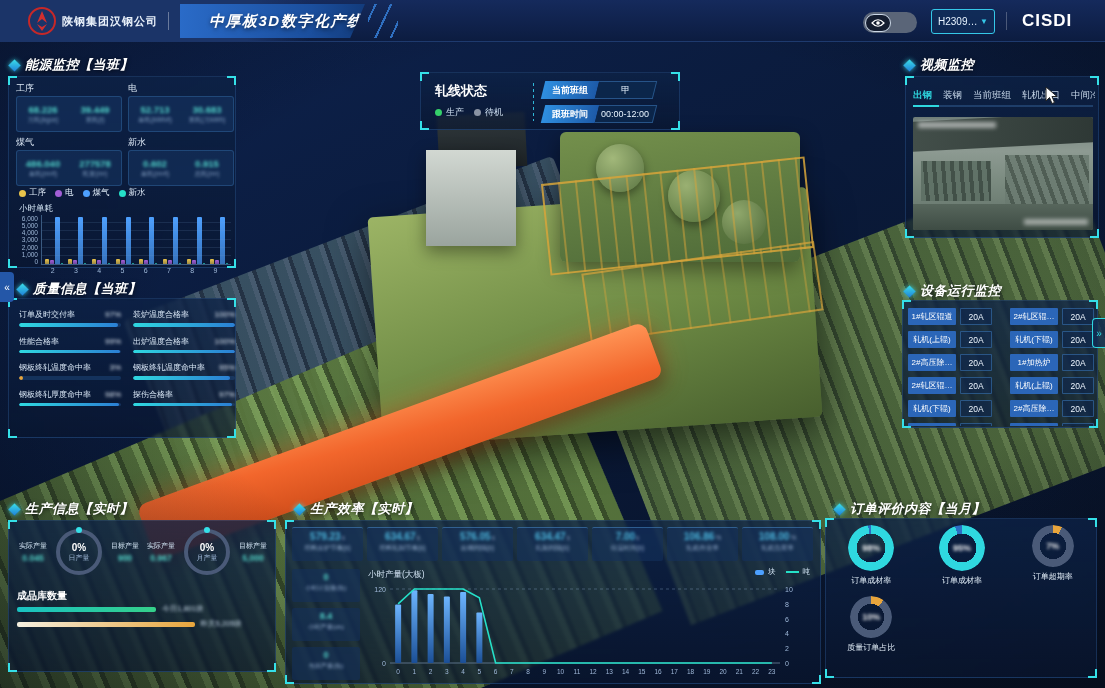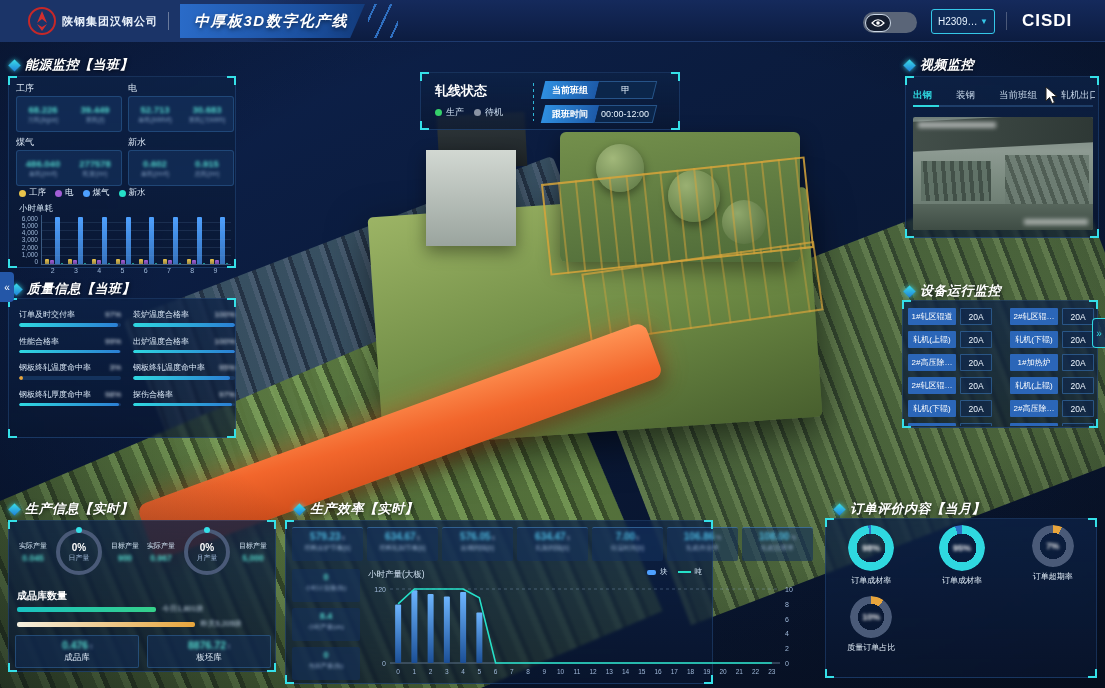--- a/index.html
+++ b/index.html
@@ -48,21 +48,21 @@
   .hdr-left-bg{position:absolute;left:0;top:0;width:310px;height:42px;
     background:linear-gradient(100deg,#1b3468 80%,transparent 100%);}
   .logo{position:absolute;left:28px;top:7px;width:28px;height:28px;}
   .company{position:absolute;left:62px;top:14px;font-size:11px;font-weight:bold;color:#e8f0fa;letter-spacing:1px;}
   .hdr-div1{position:absolute;left:168px;top:12px;width:1px;height:18px;background:rgba(255,255,255,.35);}
   .title-plate{position:absolute;left:180px;top:4px;width:185px;height:34px;
     background:linear-gradient(95deg,#2a6bc8 0%,#1b4f9e 70%,#123a7a 100%);
     clip-path:polygon(0 0,100% 0,92% 100%,0 100%);
     display:flex;align-items:center;padding-left:14px;}
   .title-plate span{font-size:15px;font-weight:bold;font-style:italic;color:#fff;letter-spacing:1.5px;
-    text-shadow:0 2px 4px rgba(0,0,0,.5);}
+    text-shadow:0 2px 4px rgba(0,0,0,.5);margin-left:15px;}
   .title-slash{position:absolute;left:368px;top:4px;width:30px;height:34px;
     background:repeating-linear-gradient(115deg,transparent 0 6px,#2f6fc0 6px 8px,transparent 8px 14px);}
   .toggle{position:absolute;left:863px;top:12px;width:54px;height:21px;border-radius:11px;
     background:#5a6578;cursor:pointer;}
   .toggle .knob{position:absolute;left:2px;top:1.5px;width:26px;height:18px;border-radius:9px;
     background:#141d30;border:1.5px solid #cdd9e8;display:flex;align-items:center;justify-content:center;}
   .dropdown{position:absolute;left:931px;top:9px;width:64px;height:25px;border:1px solid #35c8e8;border-radius:3px;
     background:rgba(15,45,90,.7);display:flex;align-items:center;justify-content:space-between;
     padding:0 6px;cursor:pointer;}
   .dropdown .dd-val{font-size:10px;color:#e8f4ff;}
@@ -124,21 +124,21 @@
   .ls-div{position:absolute;left:112px;top:10px;width:1px;height:38px;
     background:repeating-linear-gradient(180deg,#2fb8d8 0 3px,transparent 3px 6px);}
   .chip{position:absolute;display:flex;transform:skewX(-14deg);height:18px;}
   .chip .cl{background:linear-gradient(90deg,#2f8fe0,#1d5aa8);color:#fff;font-size:9px;font-weight:bold;
     display:flex;align-items:center;padding:0 9px;white-space:nowrap;}
   .chip .cv{background:rgba(12,40,76,.9);border:1px solid rgba(70,140,210,.45);border-left:none;color:#e8f4ff;
     font-size:9px;display:flex;align-items:center;justify-content:center;min-width:58px;white-space:nowrap;}
   .chip span{display:inline-block;transform:skewX(14deg);}
 
   
-  .vtabs{position:absolute;left:7px;top:12px;display:flex;gap:24px;width:182px;overflow:hidden;}
+  .vtabs{position:absolute;left:7px;top:12px;display:flex;gap:11px;width:182px;overflow:hidden;}
   .vtab{font-size:9.5px;color:#c8d8ea;white-space:nowrap;cursor:pointer;flex:none;}
   .vtab.active{color:#2fd8e0;font-weight:bold;}
   .vtabline{position:absolute;left:7px;top:28px;width:180px;height:2px;background:rgba(60,110,170,.4);}
   .vtabline .seg{width:26px;height:2px;background:#2fd8e0;}
   .vfeed{position:absolute;left:7px;top:40px;width:180px;height:113px;overflow:hidden;border-radius:2px;
     background:linear-gradient(180deg,#6f7d78 0%,#8d9a92 30%,#79897e 60%,#5f6f66 100%);}
   .vfeed .roof{position:absolute;left:0;top:0;width:100%;height:30px;
     background:linear-gradient(100deg,#434f4a,#2e3835);transform:skewY(-3deg);}
   .vfeed .mach1{position:absolute;left:8px;top:44px;width:70px;height:40px;
     background:repeating-linear-gradient(85deg,#5d6f64 0 5px,#3c4a42 5px 9px);opacity:.9;}
@@ -268,21 +268,21 @@
       <span class="dd-caret">▼</span>
     </div>
     <div class="hdr-div2"></div>
     <div class="brand">CISDI</div>
   </div>
 
   <div class="ptitle" style="left:10px;top:56px;">
     <span class="dia"></span>
       <span>能源监控【当班】</span>
     </div>
-  <div class="ptitle" style="left:12px;top:280px;">
+  <div class="ptitle" style="left:18px;top:280px;">
     <span class="dia"></span>
       <span>质量信息【当班】</span>
     </div>
   <div class="ptitle" style="left:905px;top:56px;">
     <span class="dia"></span>
       <span>视频监控</span>
     </div>
   <div class="ptitle" style="left:905px;top:282px;">
     <span class="dia"></span>
       <span>设备运行监控</span>
@@ -679,37 +679,27 @@
         </div>
       </div>
     </div>
     <div class="stock-title">成品库数量</div>
     <div id="stock-bars">
   <div class="sbar" style="left:8px;top:86px;width:139.2px;background:linear-gradient(90deg,#19c2c2,#35d08a)"></div>
   <div class="sbar-label blurtxt" style="left:153.2px;top:83px">今日1,801块</div>
   <div class="sbar" style="left:8px;top:101px;width:177.6px;background:linear-gradient(90deg,#f5f0e0,#e8a53c)"></div>
   <div class="sbar-label blurtxt" style="left:191.6px;top:98px">昨天5,205块</div>
       </div>
-    <div class="sboxes" id="stock-boxes">
-  <div class="sbox">
-    <div class="bv blurtxt">0.476<em>t</em></div>
-    <div class="bl">成品库</div>
-  </div>
-  <div class="sbox">
-    <div class="bv blurtxt">8876.72<em>t</em></div>
-    <div class="bl">板坯库</div>
-  </div>
-      </div>
   <i class="c tl"></i>
       <i class="c tr"></i>
       <i class="c bl"></i>
       <i class="c br"></i>
     </div>
 
-  <div class="pbox" style="left:285px;top:520px;width:428px;height:164px;">
+  <div class="pbox" style="left:285px;top:520px;width:536px;height:164px;">
     <div class="efftiles" id="eff-tiles">
   <div class="etile">
     <div class="tv blurtxt">579.23<em>s</em></div>
     <div class="tl2 blurtxt">坯料出炉节奏(s)</div>
   </div>
   <div class="etile">
     <div class="tv blurtxt">634.67<em>s</em></div>
     <div class="tl2 blurtxt">坯料轧制节奏(s)</div>
   </div>
   <div class="etile">

